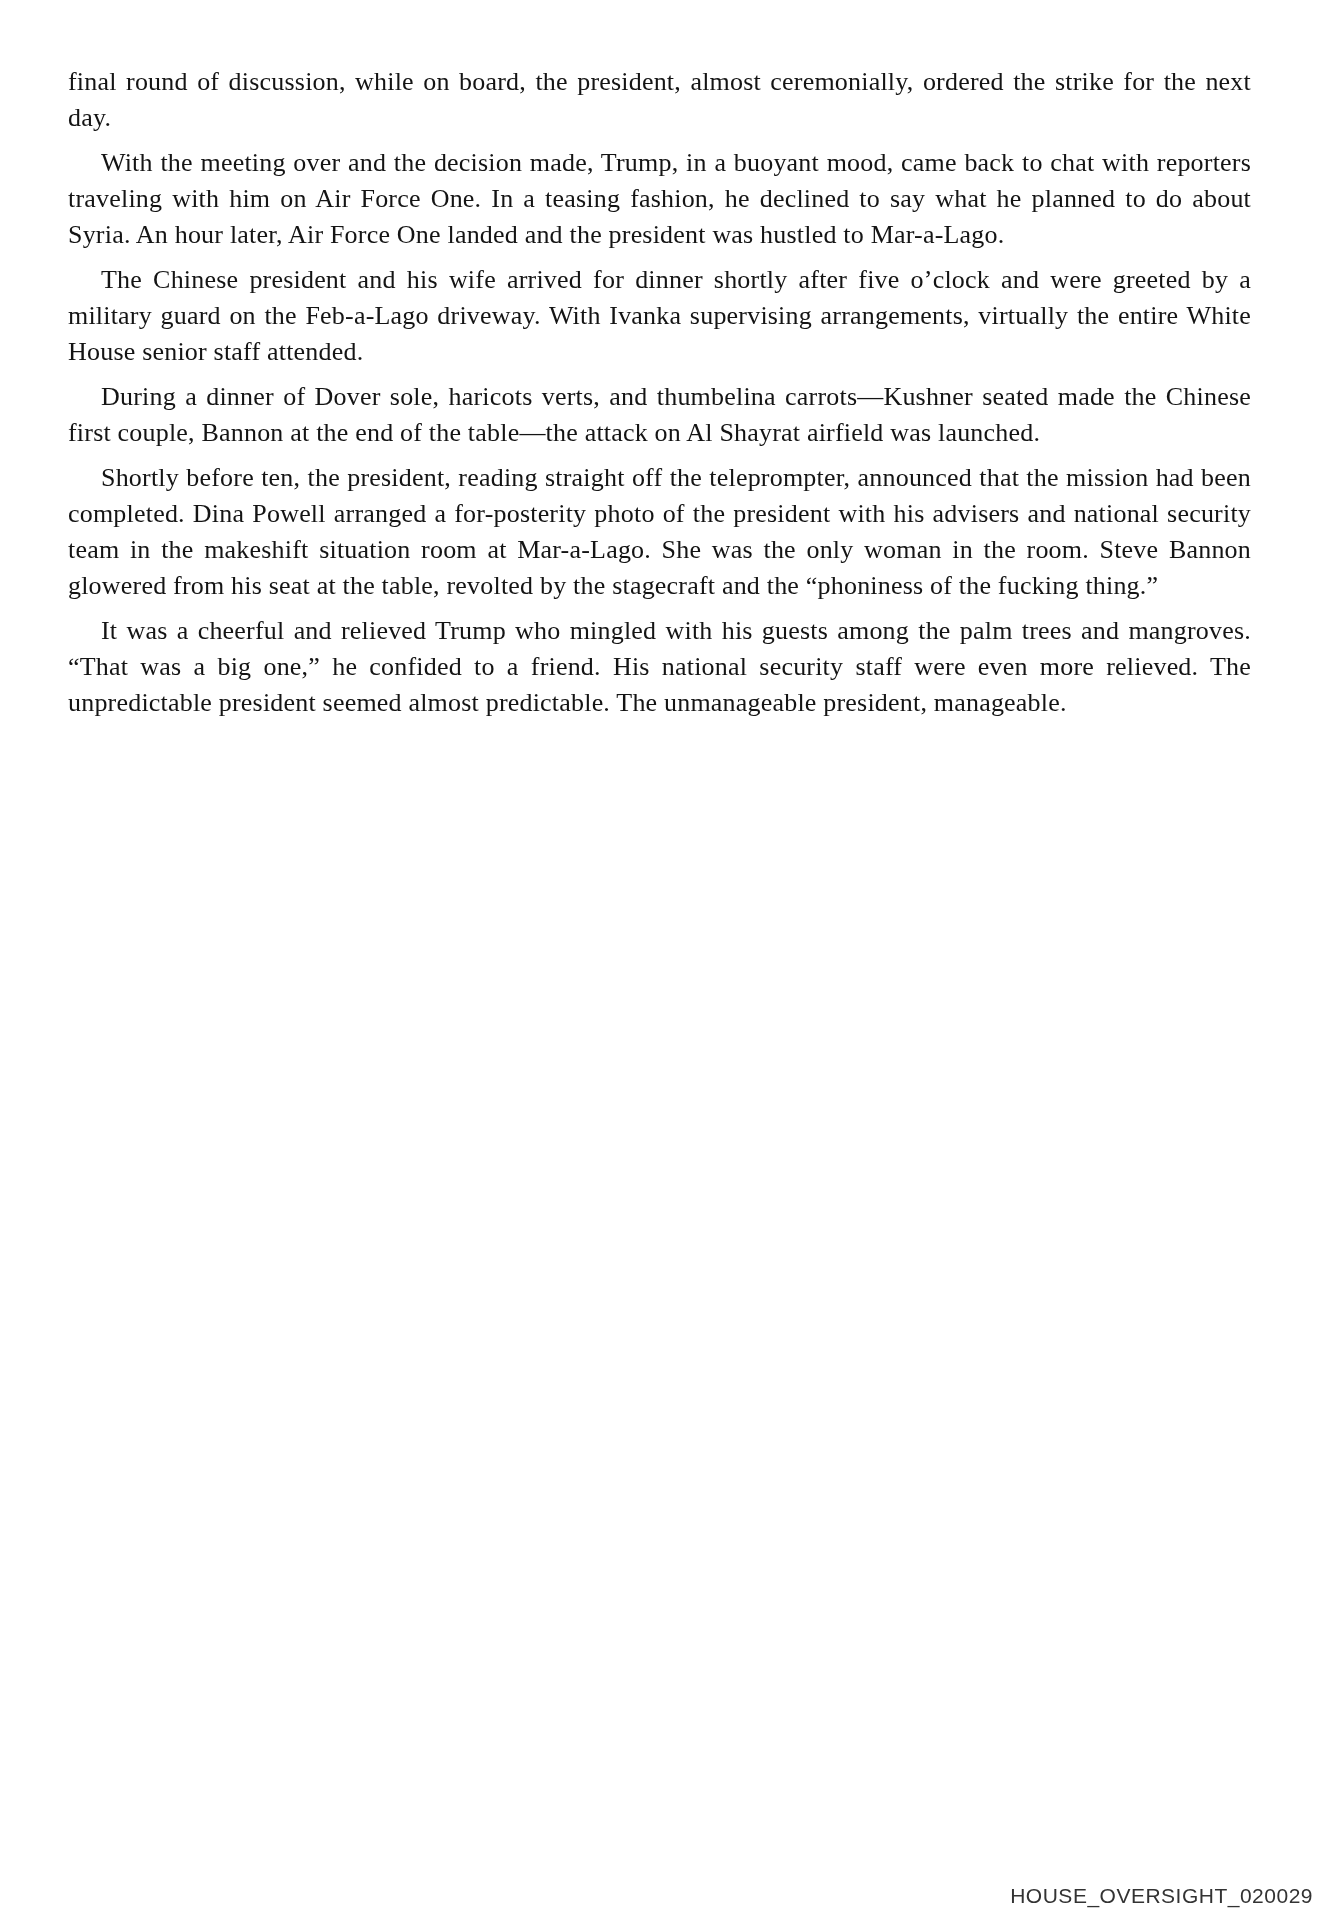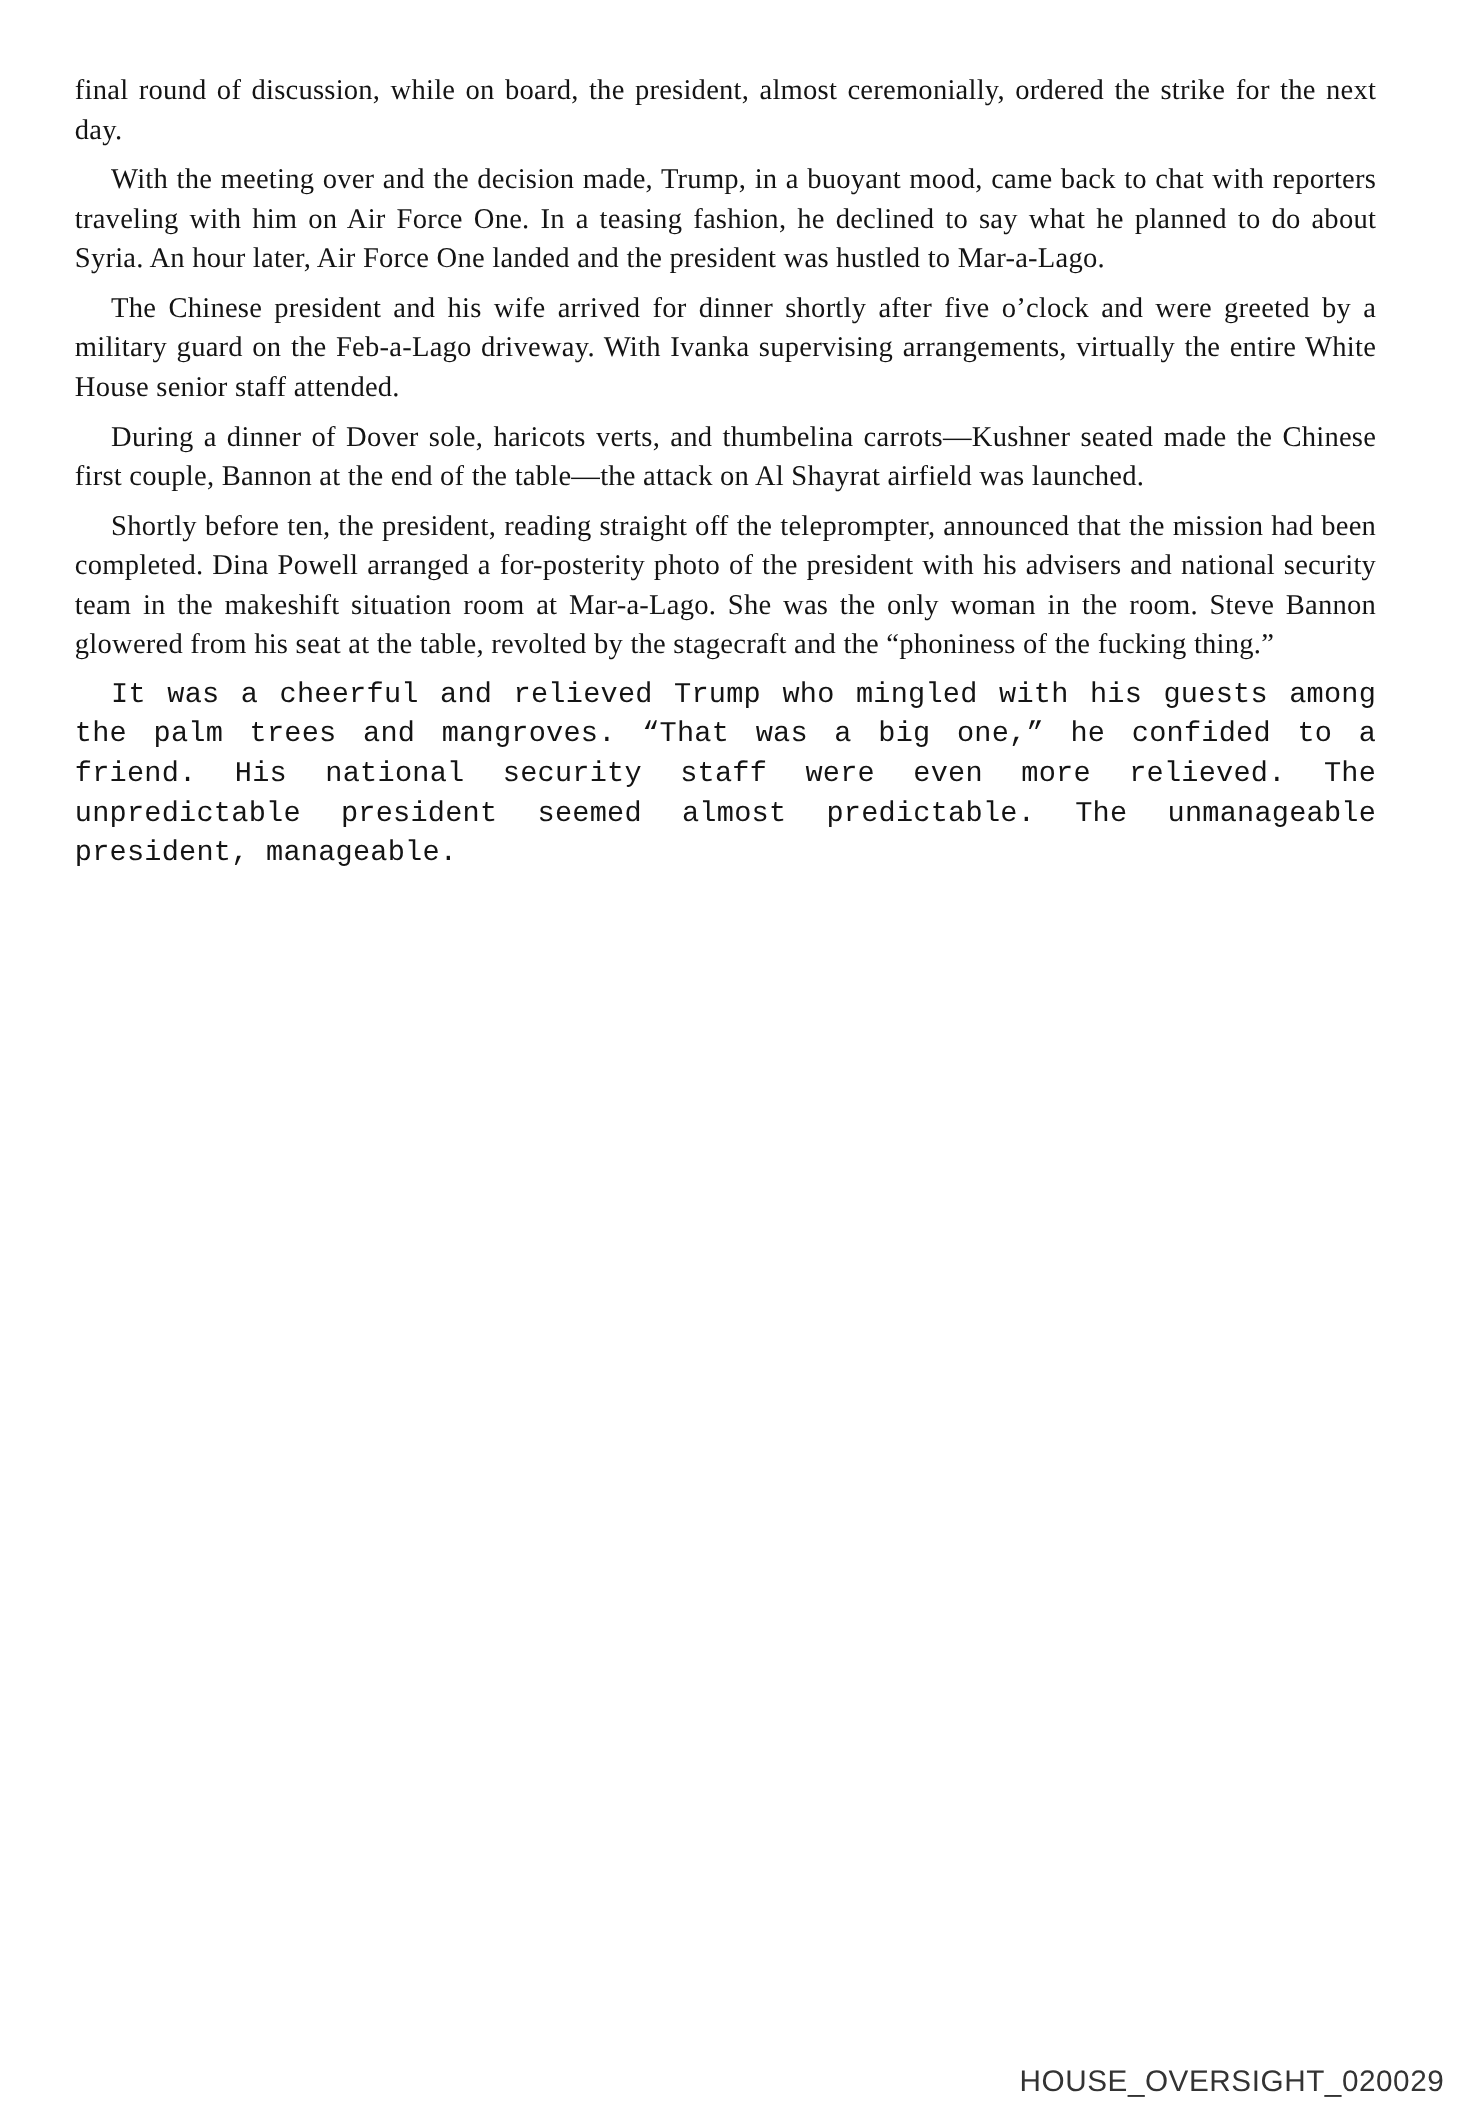--- a/index.html
+++ b/index.html
@@ -27,28 +27,27 @@
     line-height: 36px;
     color: #141414;
     text-align: justify;
     letter-spacing: 0.2px;
   }
   .para.indent {
     text-indent: 33px;
   }
   .para:last-child {
     margin-bottom: 0;
-    font-family: Liberation Mono, monospace;
   }
   .bates {
     position: absolute;
     right: 18px;
     bottom: 12px;
     font-family: "Liberation Sans", sans-serif;
-    font-size: 27px;
+    font-size: 21px;
     color: #333333;
     letter-spacing: 0.5px;
   }
 </style>
 </head>
 <body>
 
 <div class="page">
   <div class="content">
     <p class="para">final round of discussion, while on board, the president, almost ceremonially, ordered the strike for the next day.</p>

